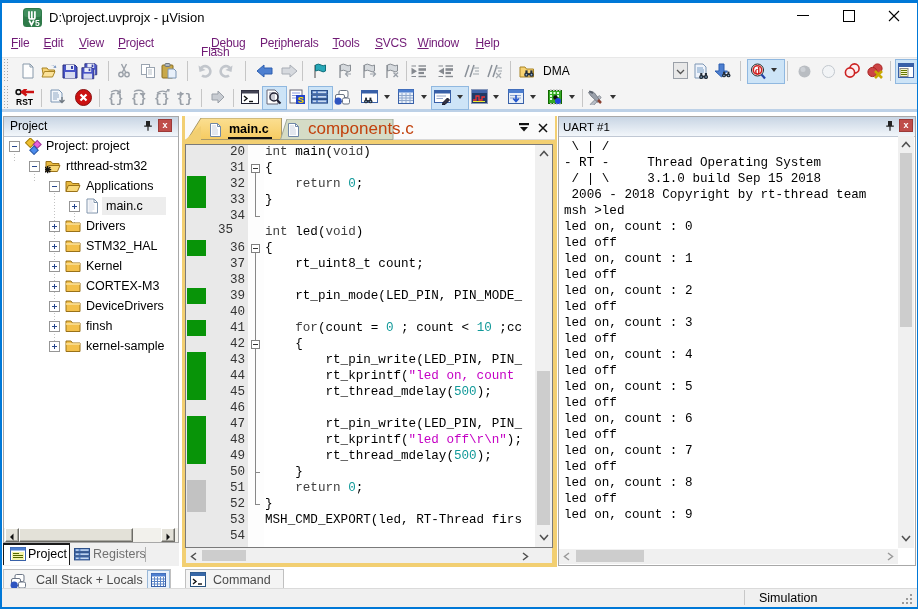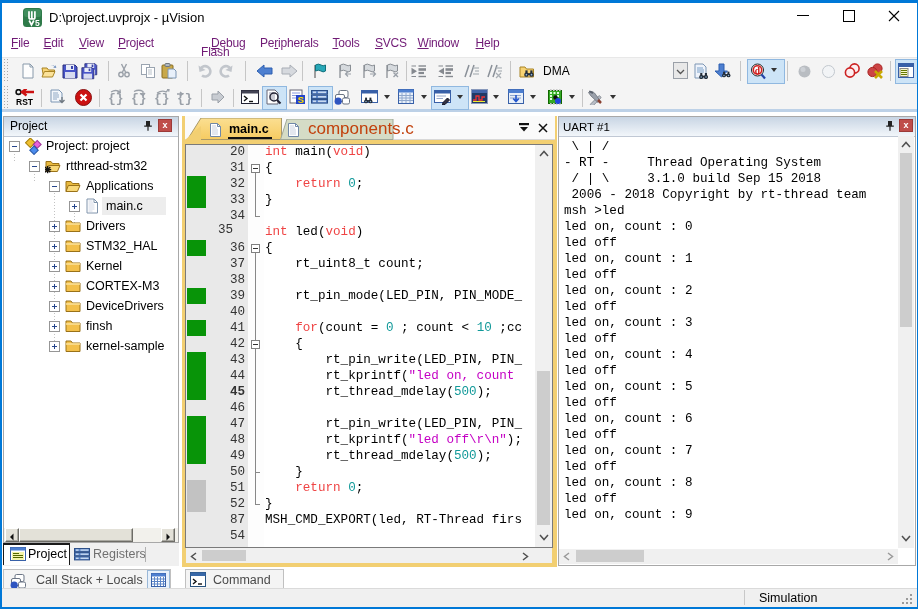--- a/index.html
+++ b/index.html
@@ -6,21 +6,21 @@
 .ab{position:absolute;}
 #w{position:relative;width:918px;height:609px;background:#fff;border:1px solid #0078d7;box-sizing:border-box;}
 .sep1{width:1px;background:#c6c6c6;top:60px;height:20px;}
 .sep2{width:1px;background:#c6c6c6;top:88px;height:18px;}
 .ddarrow{position:absolute;width:0;height:0;border-left:3.5px solid transparent;border-right:3.5px solid transparent;border-top:4px solid #333;}
 .hl{position:absolute;background:#cde4f7;border:1px solid #90b8e0;}
 .hdr{background:linear-gradient(#c8d5e4,#f2f6fa);border-bottom:1px solid #c0c8d4;}
 .treetxt{font-size:12.5px;color:#000;white-space:nowrap;}
 .num{font-family:"Liberation Mono",monospace;font-size:12.6px;color:#333;text-align:right;}
 .cl{font-family:"Liberation Mono",monospace;font-size:12.6px;color:#000;white-space:pre;}
-.k{color:#ef4444;}
+.k{color:#404040;}
 .n{color:#119999;}
 .s{color:#c400c4;}
 .ut{font-family:"Liberation Mono",monospace;font-size:12.6px;color:#000;white-space:pre;}
 .ebox{position:absolute;width:11px;height:11px;background:#fff;border:1px solid #969696;box-sizing:border-box;}
 .ebox:before{content:"";position:absolute;left:2px;top:4px;width:5px;height:1px;background:#27468c;}
 .ebox.plus:after{content:"";position:absolute;left:4px;top:2px;width:1px;height:5px;background:#27468c;}
 .fold{position:absolute;width:9px;height:9px;background:#fff;border:1px solid #808080;box-sizing:border-box;}
 .fold:before{content:"";position:absolute;left:1px;top:3px;width:5px;height:1px;background:#333;}
 .menu{font-size:12px;color:#701a75;letter-spacing:-0.2px;}
 .menu u{text-decoration:underline;}
@@ -652,29 +652,29 @@
 <div class="ab num" style="left:205px;top:221px;width:39px;height:16px;line-height:16px;text-align:center;">35</div>
 <div class="ab num" style="left:205px;top:239px;width:39px;height:16px;line-height:16px;">36</div>
 <div class="ab num" style="left:205px;top:255px;width:39px;height:16px;line-height:16px;">37</div>
 <div class="ab num" style="left:205px;top:271px;width:39px;height:16px;line-height:16px;">38</div>
 <div class="ab num" style="left:205px;top:287px;width:39px;height:16px;line-height:16px;">39</div>
 <div class="ab num" style="left:205px;top:303px;width:39px;height:16px;line-height:16px;">40</div>
 <div class="ab num" style="left:205px;top:319px;width:39px;height:16px;line-height:16px;">41</div>
 <div class="ab num" style="left:205px;top:335px;width:39px;height:16px;line-height:16px;">42</div>
 <div class="ab num" style="left:205px;top:351px;width:39px;height:16px;line-height:16px;">43</div>
 <div class="ab num" style="left:205px;top:367px;width:39px;height:16px;line-height:16px;">44</div>
-<div class="ab num" style="left:205px;top:383px;width:39px;height:16px;line-height:16px;font-weight:bold;">45</div>
+<div class="ab num" style="left:205px;top:383px;width:39px;height:16px;line-height:16px;">45</div>
 <div class="ab num" style="left:205px;top:399px;width:39px;height:16px;line-height:16px;">46</div>
 <div class="ab num" style="left:205px;top:415px;width:39px;height:16px;line-height:16px;">47</div>
 <div class="ab num" style="left:205px;top:431px;width:39px;height:16px;line-height:16px;">48</div>
 <div class="ab num" style="left:205px;top:447px;width:39px;height:16px;line-height:16px;">49</div>
 <div class="ab num" style="left:205px;top:463px;width:39px;height:16px;line-height:16px;">50</div>
 <div class="ab num" style="left:205px;top:479px;width:39px;height:16px;line-height:16px;">51</div>
 <div class="ab num" style="left:205px;top:495px;width:39px;height:16px;line-height:16px;">52</div>
-<div class="ab num" style="left:205px;top:511px;width:39px;height:16px;line-height:16px;">87</div>
+<div class="ab num" style="left:205px;top:511px;width:39px;height:16px;line-height:16px;">53</div>
 <div class="ab num" style="left:205px;top:527px;width:39px;height:16px;line-height:16px;">54</div>
 <div class="fold" style="left:250px;top:163px;"></div>
 <div class="fold" style="left:250px;top:243px;"></div>
 <div class="fold" style="left:250px;top:339px;"></div>
 <div class="ab" style="left:254px;top:172px;width:1px;height:43px;background:#888;"></div>
 <div class="ab" style="left:254px;top:215px;width:5px;height:1px;background:#888;"></div>
 <div class="ab" style="left:254px;top:252px;width:1px;height:87px;background:#888;"></div>
 <div class="ab" style="left:254px;top:348px;width:1px;height:155px;background:#888;"></div>
 <div class="ab" style="left:254px;top:503px;width:5px;height:1px;background:#888;"></div>
 <div class="ab" style="left:254px;top:348px;width:1px;height:123px;background:#888;"></div>

